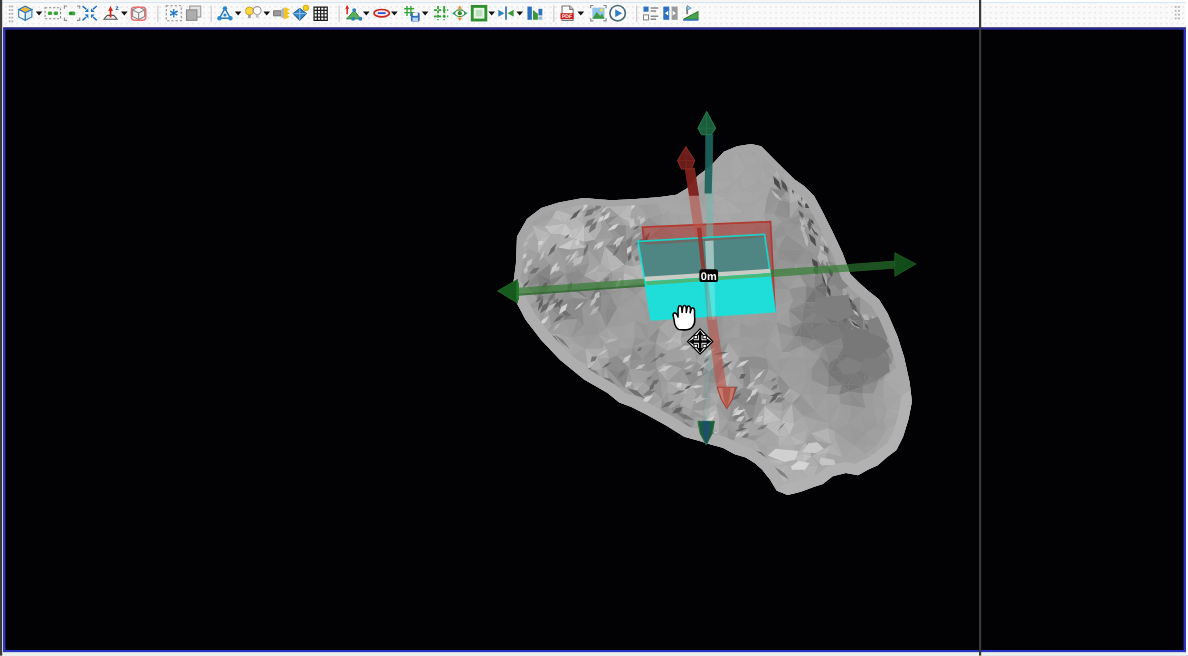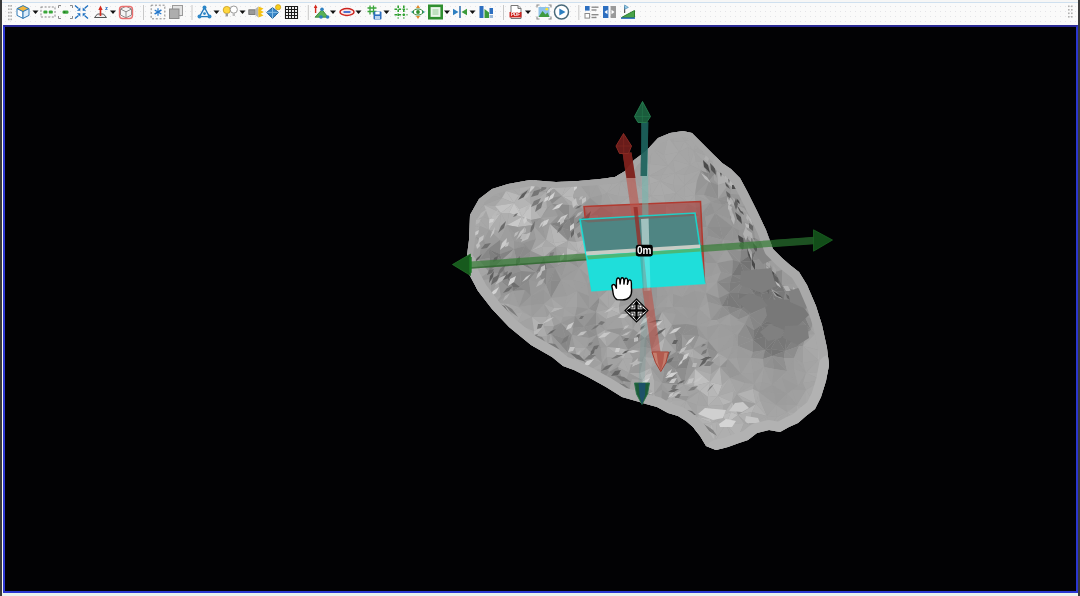--- a/index.html
+++ b/index.html
@@ -1,17 +1,17 @@
 <!DOCTYPE html>
 <html><head>
 <meta charset="utf-8">
 <style>
 html,body{margin:0;padding:0;width:1080px;height:596px;overflow:hidden;
  font-family:"Liberation Sans",sans-serif;background:#ffffff;}
-#frame{position:absolute;left:0;top:0;width:1080px;height:596px;background:#f6f6f6;}
+#frame{position:absolute;left:0;top:0;width:892px;height:596px;background:#f6f6f6;}
 #edgeL{position:absolute;left:0;top:0;width:2px;height:596px;background:#3a3a3a;z-index:20;}
 #edgeR{position:absolute;right:0;top:0;width:2px;height:596px;background:#3a3a3a;z-index:20;}
 #topline{position:absolute;left:2px;top:2px;width:1076px;height:1px;background:#cfe0ef;}
 #toolbar{position:absolute;left:2px;top:3px;width:1076px;height:23px;background:#fafafa;background-image:radial-gradient(#e4e4e8 0.55px,transparent 0.7px);background-size:5px 5px;background-position:1px 6px;}
 #viewport{position:absolute;left:3px;top:25px;width:1075px;height:568px;
  border:2px solid #2b36cf;border-top-color:#2a2a96;background:#020203;box-sizing:border-box;}
 #below{position:absolute;left:2px;top:593px;width:1076px;height:3px;background:#eaf3ee;}
 </style>
 </head>
 <body>

